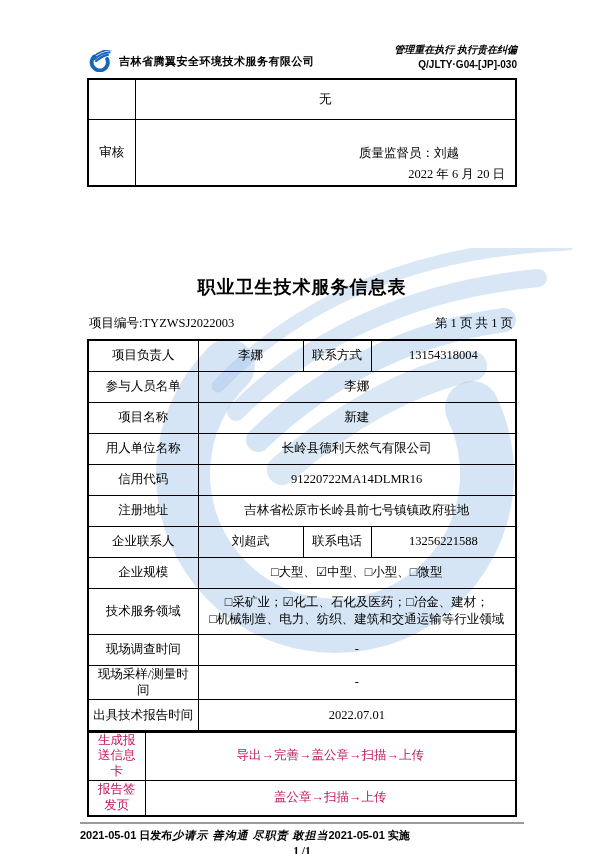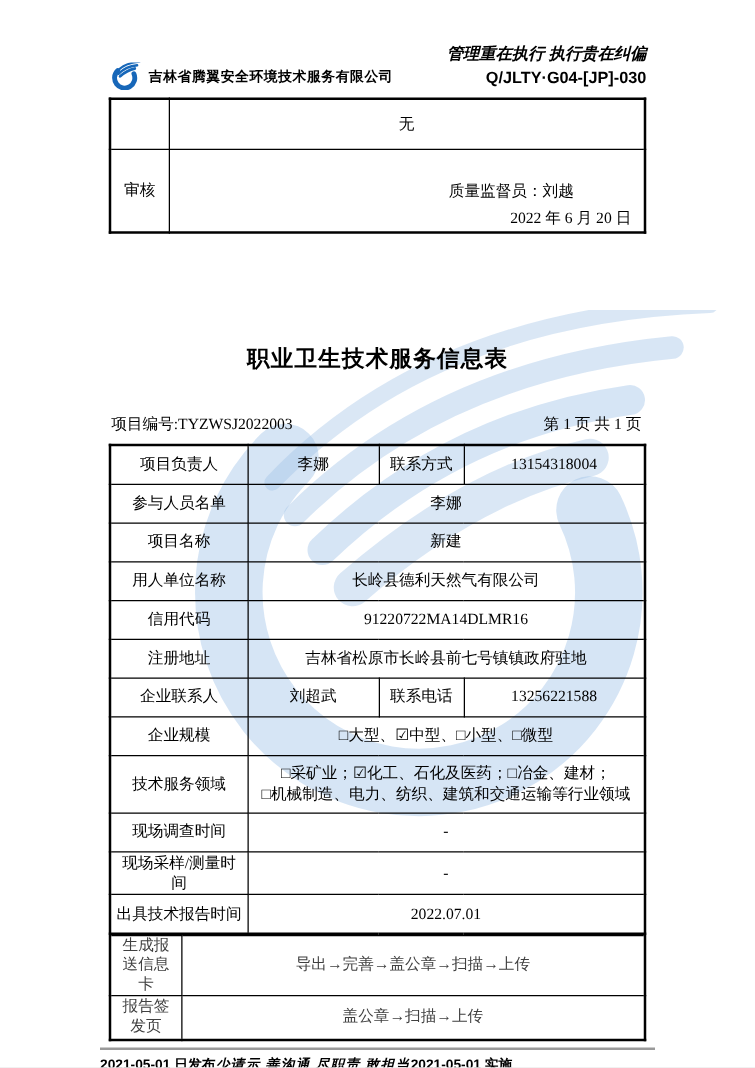--- a/index.html
+++ b/index.html
@@ -9,43 +9,43 @@
     background:#fff; overflow:hidden;
     font-family:"Liberation Serif", serif; color:#000;
   }
   .watermark { position:absolute; left:100px; top:248px; z-index:0; pointer-events:none; }
   .content { position:relative; z-index:1; width:430px; margin:0 auto; padding-top:38px; }
 
   
   .header { display:flex; justify-content:space-between; align-items:flex-end; height:34px; }
   .header-left { display:flex; align-items:center; gap:6px; }
   .company-name { font-family:"Liberation Sans", sans-serif; font-weight:bold; font-size:11px; letter-spacing:.5px; }
-  .header-right { text-align:right; font-family:"Liberation Sans", sans-serif; font-weight:bold; font-size:13px; line-height:1.45; }
+  .header-right { text-align:right; font-family:"Liberation Sans", sans-serif; font-weight:bold; font-size:10px; line-height:1.45; }
   .slogan { font-style:italic; }
 
   
   table { border-collapse:collapse; table-layout:fixed; width:430px; background:transparent; }
   td { border:1px solid #000; text-align:center; vertical-align:middle; font-size:12.5px; padding:0 4px; }
   .audit-table { margin-top:6px; border:2px solid #000; }
   .audit-table .lbl { width:47px; }
   .audit-table .r1 td { height:40px; }
   .audit-table .r2 td { height:50px; }
   .audit-sign { text-align:right; padding-right:52px; line-height:1.7;margin-top:23px; }
   .audit-date { text-align:right; padding-right:6px; line-height:1.7; }
 
   .doc-title { margin-top:88px; text-align:center; font-family:"Liberation Sans", sans-serif;
                font-weight:bold; font-size:18px; letter-spacing:1px; }
-  .meta-row { display:flex; justify-content:space-between; margin-top:32px; font-size:12.5px; padding:0 4px 0 2px; }
+  .meta-row { display:flex; justify-content:space-between; margin-top:16px; font-size:12.5px; padding:0 4px 0 2px; }
 
   .main-table { margin-top:7px; border:2px solid #000; }
   .main-table td { height:31px; line-height:1.35; }
   .main-table td.tall { height:46px; }
   .sub-table { border:2px solid #000; border-top:none; }
   .sub-table td { height:36px; line-height:1.25; }
-  .blue { color:#404040; }
+  .blue { color:#be185d; }
   .two-line div { font-size:12.5px; }
 
   
   .footer-rule { width:444px; margin:5px auto 0 auto; height:2px; background:#9a9a9a; position:relative; z-index:1; }
   .footer-row { position:relative; z-index:1; width:444px; margin:4px auto 0 auto; display:flex;
                 justify-content:flex-start; align-items:baseline;
                 font-family:"Liberation Sans", sans-serif; font-weight:bold; font-size:11px; }
   .motto { font-style:italic; letter-spacing:1px; }
   .page-num { position:relative; z-index:1; text-align:center; margin-top:2px; font-size:11.5px; font-weight:bold; }
 </style>

